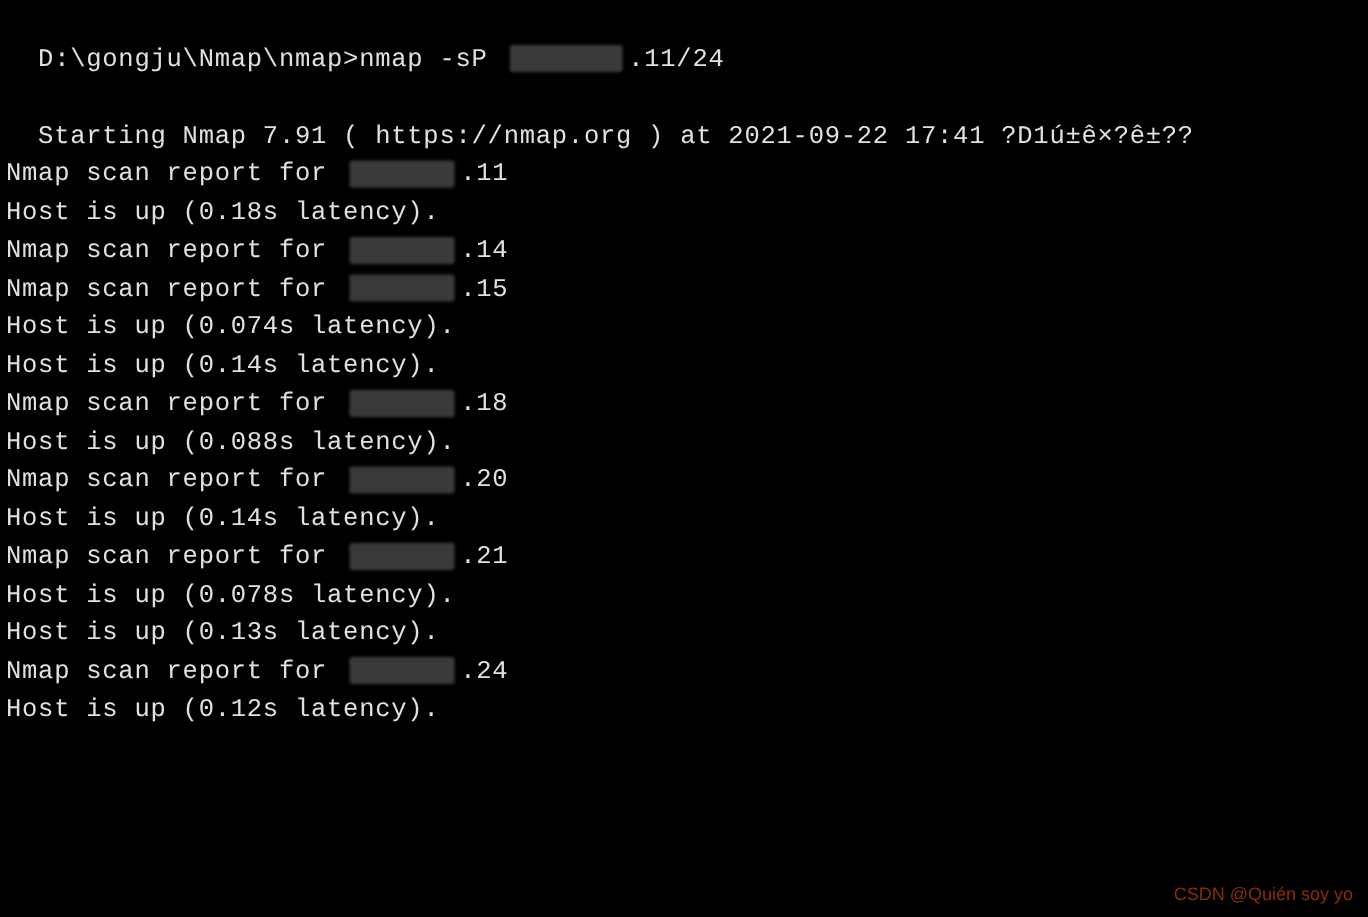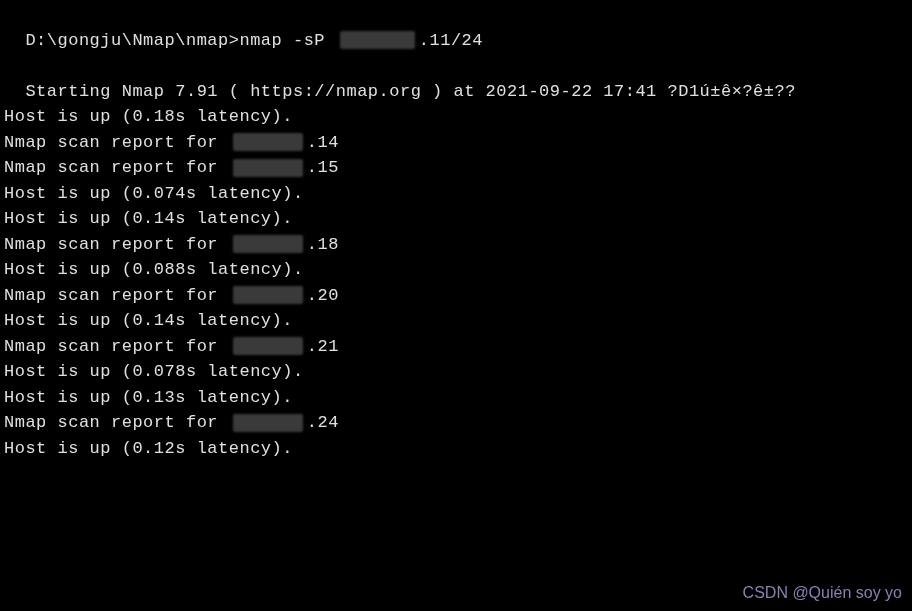--- a/index.html
+++ b/index.html
@@ -33,39 +33,40 @@
       vertical-align: middle;
       height: 18px;
       margin: 0 4px;
     }
     .redact-w1 { width: 75px; }
     .redact-w2 { width: 70px; }
     .watermark {
       position: absolute;
       bottom: 6px;
       right: 10px;
-      color: #c4b5fd;
-      font-size: 16px;
+      color: #c2410c;
+      font-size: 12px;
       font-family: sans-serif;
       opacity: 0.7;
       letter-spacing: 0;
     }
   </style>
 </head>
 <body>
 
 <div class="line">
   <span>D:\gongju\Nmap\nmap&gt;</span><span>nmap -sP</span> <span class="redacted redact-w1">xxx</span><span>.11/24</span>
 </div>
 
 <div class="line">
   <span>Starting Nmap 7.91 ( https://nmap.org ) at 2021-09-22 17:41 ?D1ú±ê×?ê±??</span>
 </div>
 
 <div id="hosts-container">
+    <div class="line"><span>Nmap scan report for </span><span class="redacted redact-w2">xxx</span><span>.11</span></div>
     <div class="line"><span>Host is up (</span><span>0.18s</span><span> latency).</span></div>
     <div class="line"><span>Nmap scan report for </span><span class="redacted redact-w2">xxx</span><span>.14</span></div>
     <div class="line"><span>Nmap scan report for </span><span class="redacted redact-w2">xxx</span><span>.15</span></div>
     <div class="line"><span>Host is up (</span><span>0.074s</span><span> latency).</span></div>
     <div class="line"><span>Host is up (</span><span>0.14s</span><span> latency).</span></div>
     <div class="line"><span>Nmap scan report for </span><span class="redacted redact-w2">xxx</span><span>.18</span></div>
     <div class="line"><span>Host is up (</span><span>0.088s</span><span> latency).</span></div>
     <div class="line"><span>Nmap scan report for </span><span class="redacted redact-w2">xxx</span><span>.20</span></div>
     <div class="line"><span>Host is up (</span><span>0.14s</span><span> latency).</span></div>
     <div class="line"><span>Nmap scan report for </span><span class="redacted redact-w2">xxx</span><span>.21</span></div>

